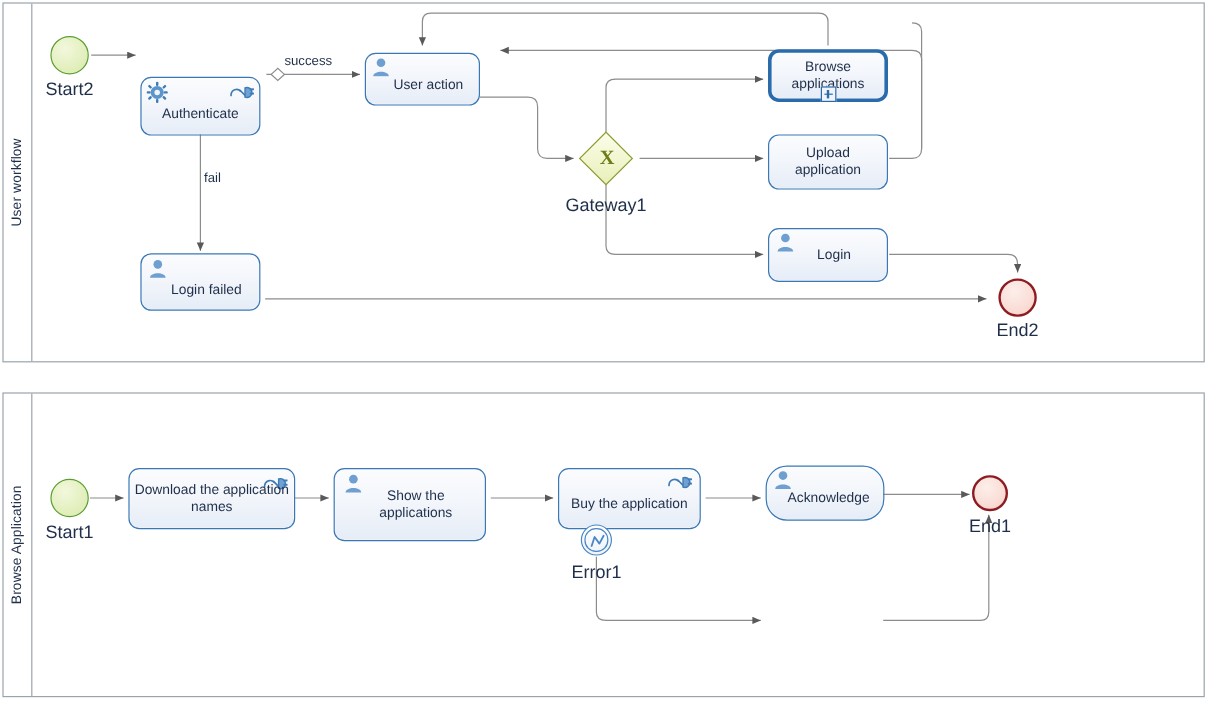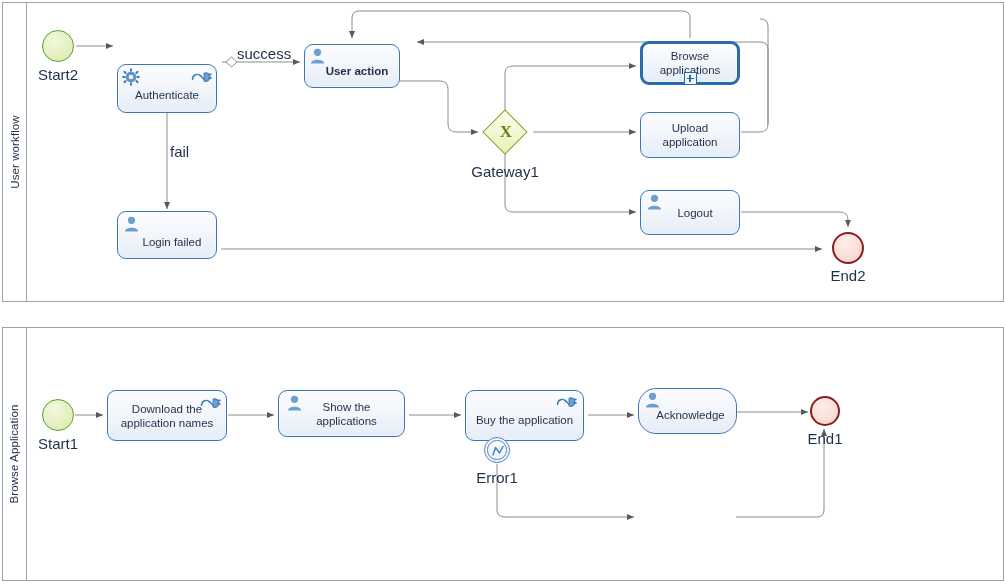--- a/index.html
+++ b/index.html
@@ -116,21 +116,21 @@
   .elem-name {
     position: absolute;
     font-size: 15px;
     color: #1f2f4a;
     white-space: nowrap;
     text-align: center;
   }
   
   .edge-label {
     position: absolute;
-    font-size: 15px;
+    font-size: 11px;
     color: #1f2f4a;
     white-space: nowrap;
     background: transparent;
   }
   
   .task-icon {
     position: absolute;
     line-height: 0;
   }
   .plus-marker {
@@ -222,21 +222,21 @@
         <path d="M1.5,10.5 C1.5,5.5 7,4 9.5,7" fill="none" stroke="#3f7cb6" stroke-width="1.4" stroke-linecap="round"></path>
         <path d="M9,6.2 L13.5,10.7" stroke="#3f7cb6" stroke-width="1.4" stroke-linecap="round"></path>
         <path d="M13.2,4.2 A4.2,4.2 0 1 1 13.2,12 z" fill="#6fa2d4" stroke="#3f7cb6" stroke-width="1.2"></path>
         <rect x="17.2" y="4.6" width="3.4" height="1.6" fill="#3f7cb6"></rect>
         <rect x="17.2" y="8.2" width="3.4" height="1.6" fill="#3f7cb6"></rect>
       </svg>
     </span>
     <div class="task-label" style="top:auto; bottom:10px; transform:none;">Authenticate</div>
   </div>
 
-  <div class="task" style="left:304px; top:44px; width:96px; height:44px;font-weight:bold;">
+  <div class="task" style="left:304px; top:44px; width:96px; height:44px;">
     <span class="task-icon" style="left:5px; top:3px;">
       <svg width="15" height="16" viewBox="0 0 15 16">
         <circle cx="7.5" cy="4.3" r="3.6" fill="#6e9fd0"></circle>
         <path d="M1,15.5 C1,10.5 14,10.5 14,15.5 z" fill="#6e9fd0"></path>
       </svg>
     </span>
     <div class="task-label shift-right" style="top:auto; bottom:9px; transform:none;">User action</div>
   </div>
 
   <div class="task" style="left:117px; top:211px; width:100px; height:48px;">
@@ -262,21 +262,21 @@
     <span class="plus-marker" style="left:50%; margin-left:-6.5px; bottom:-3px;"></span>
   </div>
 
   <div class="task" style="left:640px; top:190px; width:100px; height:45px;">
     <span class="task-icon" style="left:6px; top:3px;">
       <svg width="15" height="16" viewBox="0 0 15 16">
         <circle cx="7.5" cy="4.3" r="3.6" fill="#6e9fd0"></circle>
         <path d="M1,15.5 C1,10.5 14,10.5 14,15.5 z" fill="#6e9fd0"></path>
       </svg>
     </span>
-    <div class="task-label shift-right">Logout</div>
+    <div class="task-label shift-right">Login</div>
   </div>
 
   <div class="event end" style="left:832px; top:232px; width:32px; height:32px;"></div>
   <div class="elem-name" style="left:810px; top:267px; width:76px;">End2</div>
 
   <div class="edge-label" style="left:237px; top:45px;">success</div>
   <div class="edge-label" style="left:170px; top:143px;">fail</div>
 
   <div class="pool" style="left:2px; top:327px; width:1002px; height:254px;">
     <div class="lane-header">
@@ -299,34 +299,34 @@
 
       <path d="M497,464 L497,510 Q497,517 505,517 L634,517" marker-end="url(#arrow)"></path>
 
       <path d="M736,517 L817,517 Q824,517 824,510 L824,429" marker-end="url(#arrow)"></path>
     </g>
   </svg>
 
   <div class="event start" style="left:42px; top:399px; width:32px; height:32px;"></div>
   <div class="elem-name" style="left:20px; top:435px; width:76px;">Start1</div>
 
-  <div class="task" style="left:107px; top:390px; width:120px; height:51px;">
+  <div class="task" style="left:107px; top:390px; width:139px; height:51px;">
     <span class="task-icon" style="right:4px; top:4px;">
       <svg width="22" height="14" viewBox="0 0 22 14">
         <path d="M1.5,10.5 C1.5,5.5 7,4 9.5,7" fill="none" stroke="#3f7cb6" stroke-width="1.4" stroke-linecap="round"></path>
         <path d="M9,6.2 L13.5,10.7" stroke="#3f7cb6" stroke-width="1.4" stroke-linecap="round"></path>
         <path d="M13.2,4.2 A4.2,4.2 0 1 1 13.2,12 z" fill="#6fa2d4" stroke="#3f7cb6" stroke-width="1.2"></path>
         <rect x="17.2" y="4.6" width="3.4" height="1.6" fill="#3f7cb6"></rect>
         <rect x="17.2" y="8.2" width="3.4" height="1.6" fill="#3f7cb6"></rect>
       </svg>
     </span>
     <div class="task-label">Download the application names</div>
   </div>
 
-  <div class="task" style="left:278px; top:390px; width:127px; height:47px;">
+  <div class="task" style="left:278px; top:390px; width:127px; height:61px;">
     <span class="task-icon" style="left:8px; top:4px;">
       <svg width="15" height="16" viewBox="0 0 15 16">
         <circle cx="7.5" cy="4.3" r="3.6" fill="#6e9fd0"></circle>
         <path d="M1,15.5 C1,10.5 14,10.5 14,15.5 z" fill="#6e9fd0"></path>
       </svg>
     </span>
     <div class="task-label shift-right">Show the applications</div>
   </div>
 
   <div class="task" style="left:465px; top:390px; width:119px; height:51px;">

